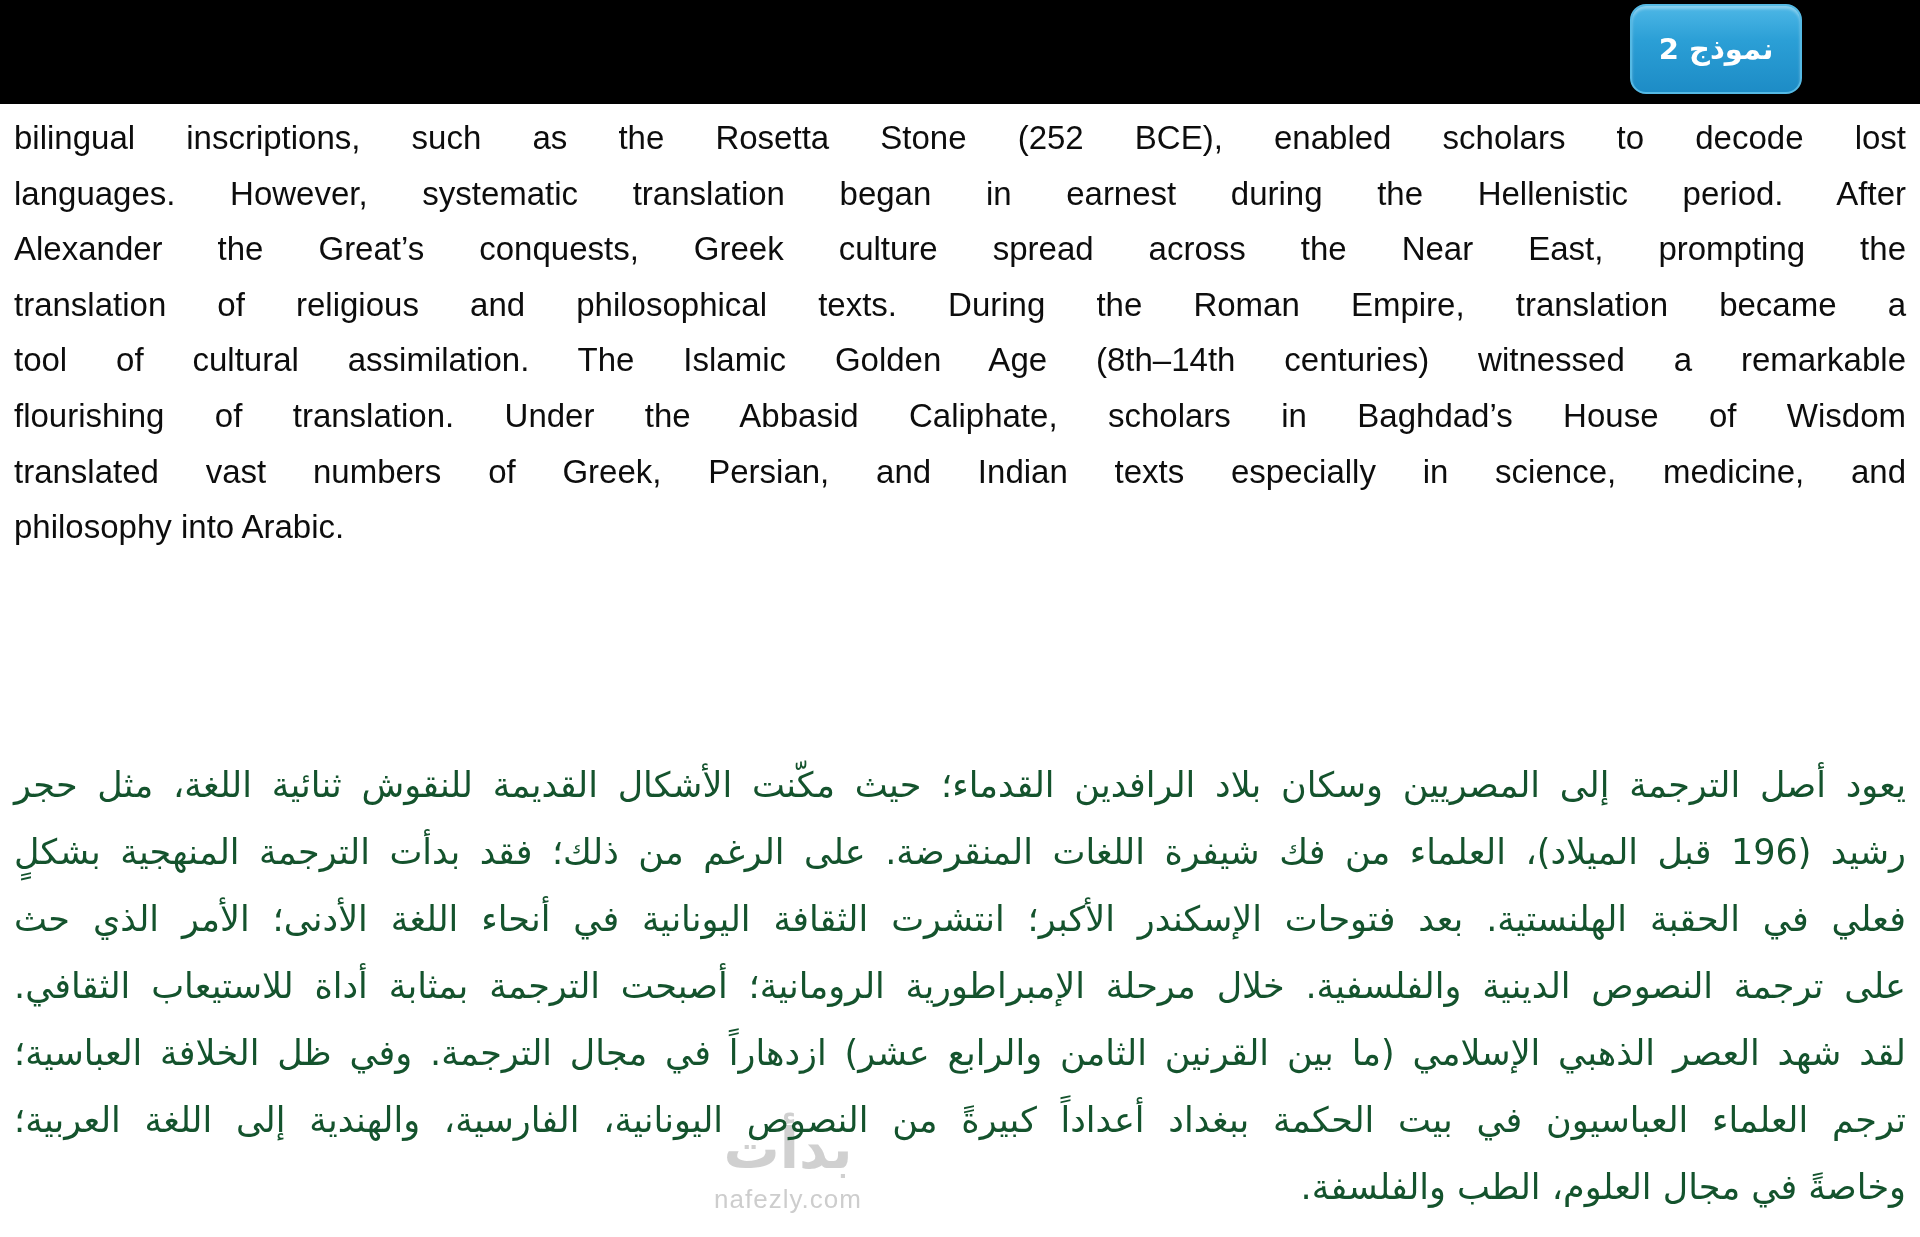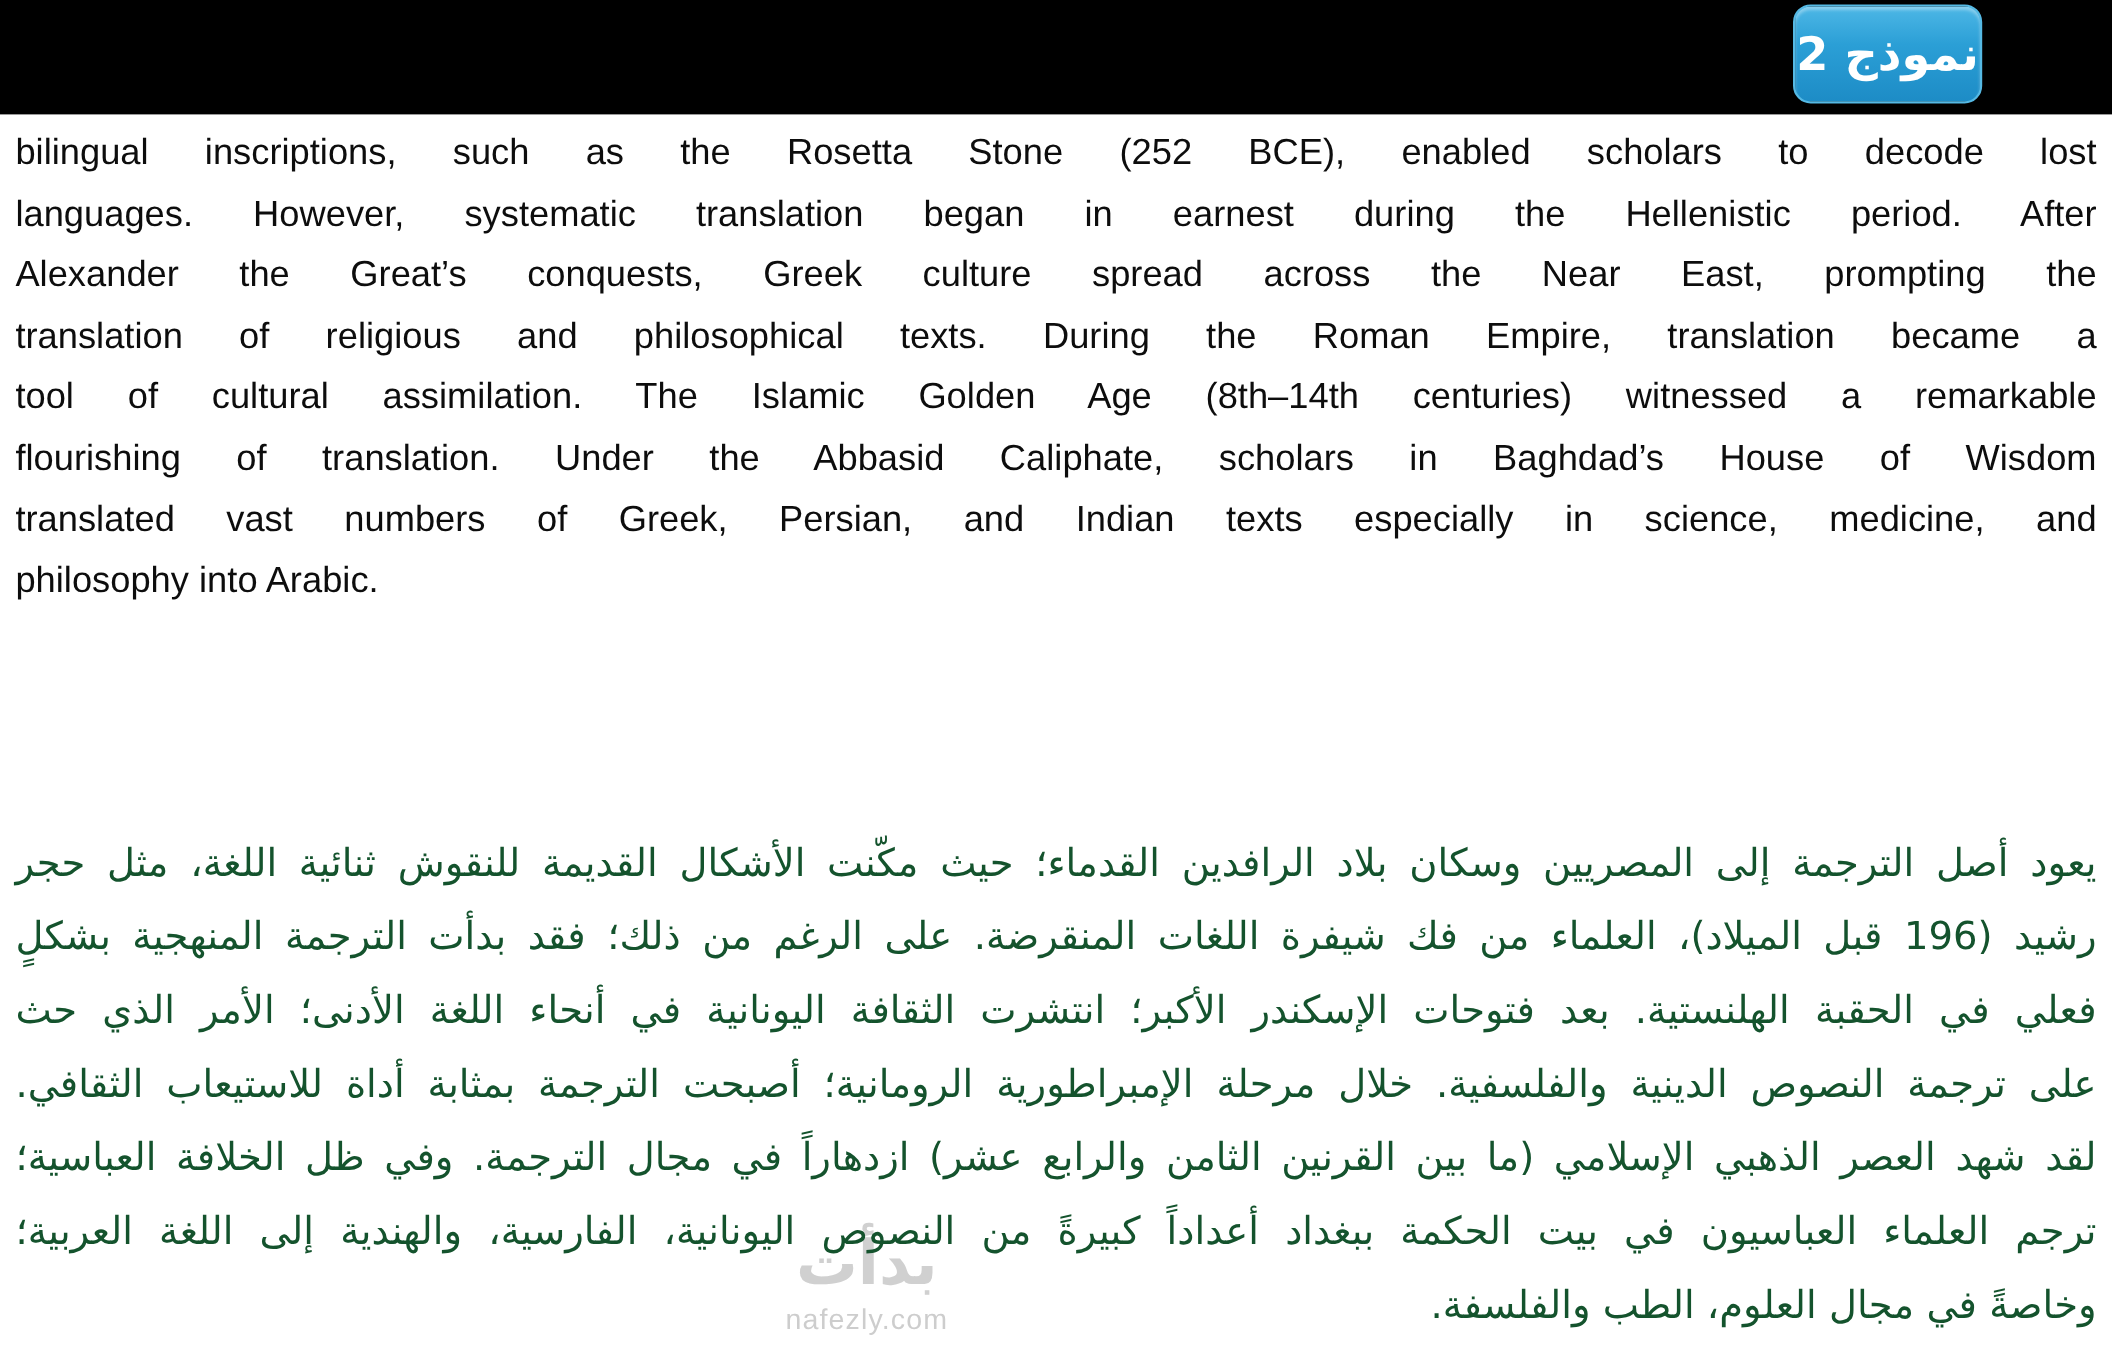--- a/index.html
+++ b/index.html
@@ -37,21 +37,21 @@
     background: linear-gradient(180deg, #4db7e6 0%, #2b9fd6 40%, #1d8cc6 100%);
     border: 2px solid #55b9e4;
     border-radius: 16px;
     box-shadow: inset 0 3px 3px rgba(255,255,255,0.35);
     display: flex;
     align-items: center;
     justify-content: center;
     direction: rtl;
     color: #ffffff;
     font-family: "DejaVu Sans", sans-serif;
-    font-size: 42px;
+    font-size: 29px;
     font-weight: bold;
     z-index: 3;
   }
 
   
   .english {
     position: absolute;
     top: 104px;
     left: 14px;
     width: 1892px;

